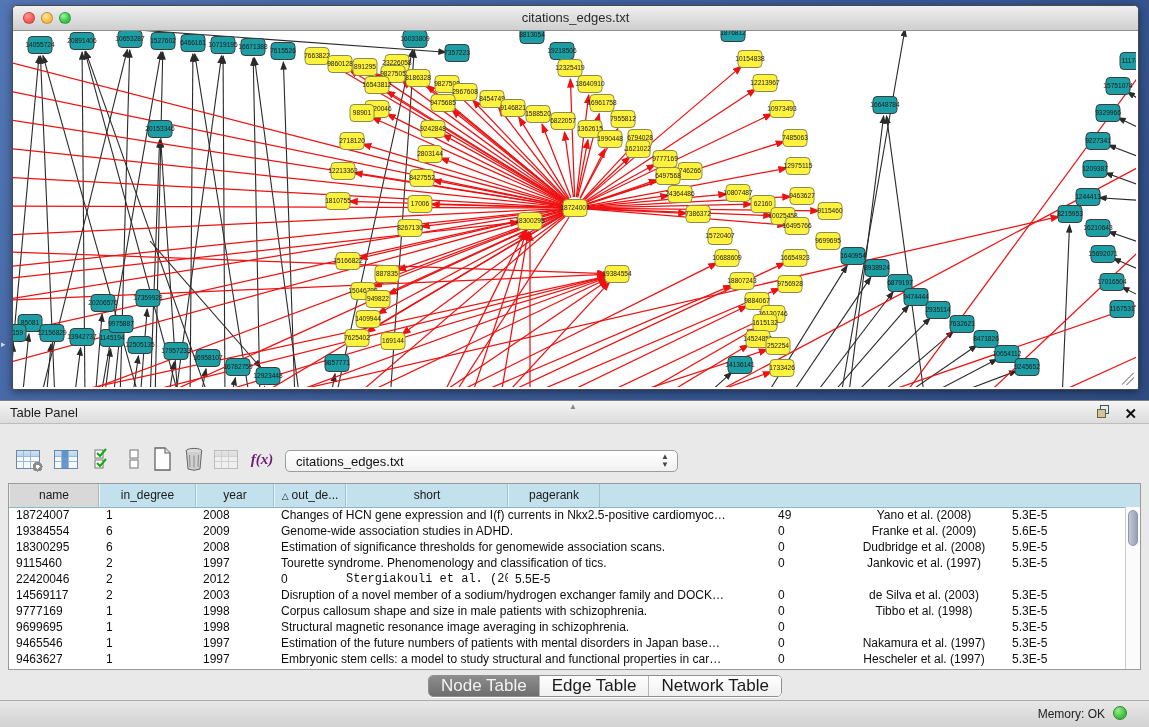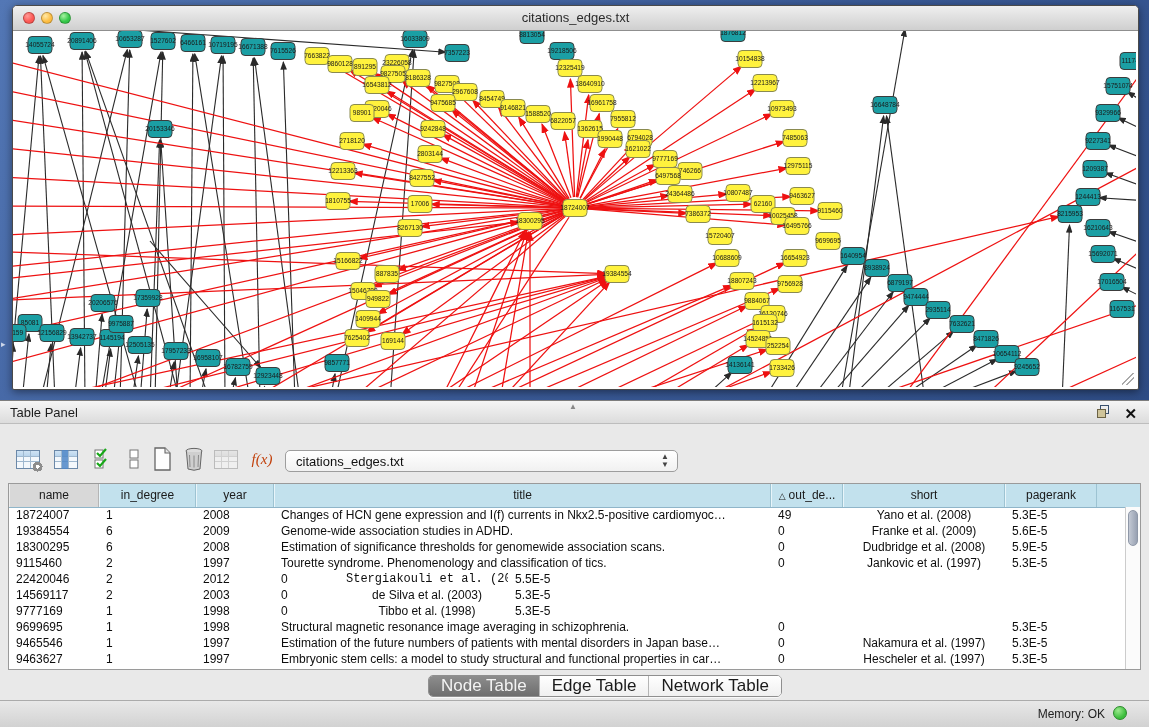--- a/index.html
+++ b/index.html
@@ -25,21 +25,21 @@
   
   .table-panel{position:absolute;left:0;top:400px;width:1149px;height:300px;background:#e9e9e9;}
   .panel-titlebar{position:relative;height:22px;background:linear-gradient(#f5f5f5,#dcdcdc);
     border-top:1px solid #7d7d7d;border-bottom:1px solid #bdbdbd;}
   .panel-title{position:absolute;left:10px;top:4px;font-size:13px;color:#1c1c1c;}
   .splitter-grip{position:absolute;left:569px;top:1px;font-size:8px;color:#888;}
   .pt-icons{position:absolute;right:12px;top:3px;display:flex;gap:14px;align-items:center;}
   .close-x{font-size:15px;font-weight:bold;color:#111;line-height:15px;cursor:default;}
   .toolbar{position:absolute;left:0;top:23px;width:1149px;height:54px;}
   .tb-icon{position:absolute;top:22px;width:28px;height:28px;display:flex;align-items:center;justify-content:center;}
-  .fx{font-family:"Liberation Serif",serif;font-style:italic;font-weight:normal;font-size:15px;color:#c2410c;}
+  .fx{font-family:"Liberation Serif",serif;font-style:italic;font-weight:bold;font-size:15px;color:#701a75;}
   .tb-combo{position:absolute;left:285px;top:27px;width:393px;height:22px;background:linear-gradient(#ffffff,#f1f1f1);
     border:1px solid #9d9d9d;border-radius:5px;font-size:13px;color:#111;line-height:22px;padding-left:10px;box-sizing:border-box;}
   .combo-steppers{position:absolute;right:8px;top:2px;display:flex;flex-direction:column;line-height:8px;font-size:8px;color:#444;}
   .table-box{position:absolute;left:8px;top:83px;width:1133px;height:187px;background:#fff;border:1px solid #9a9a9a;box-sizing:border-box;}
   .thead{display:flex;height:23px;border-bottom:1px solid #8fb5c9;background:#c2e1ed;}
   .th{box-sizing:border-box;border-right:1px solid #9dc3d2;border-left:1px solid #e8f5fa;
      font-size:12px;color:#1a1a1a;text-align:center;line-height:22px;overflow:hidden;white-space:nowrap;background:#c2e1ed;}
   .th.gray{background:#d8d8d8;border-right:1px solid #b5b5b5;border-left:1px solid #eee;}
   .sort-tri{font-size:9px;margin-right:3px;color:#222;}
   .tbody{position:absolute;left:0;top:23px;right:15px;bottom:0;overflow:hidden;}
@@ -808,21 +808,20 @@
             <span>▼</span>
           </span>
       </div>
     </div>
 
     <div class="table-box">
       <div class="thead" id="thead">
           <div class="th gray" style="width: 90px;">name</div>
           <div class="th" style="width: 97px;">in_degree</div>
           <div class="th" style="width: 78px;">year</div>
-          <div class="th" style="width: 497px;">title</div>
           <div class="th" style="width: 72px;"><span class="sort-tri">△</span>out_de...</div>
           <div class="th" style="width: 162px;">short</div>
           <div class="th" style="width: 92px;">pagerank</div>
         </div>
       <div class="tbody" id="tbody">
           <div class="tr">
             <div class="td" style="width: 90px;">18724007</div>
             <div class="td" style="width: 97px;">1</div>
             <div class="td" style="width: 78px;">2008</div>
             <div class="td" style="width: 497px;">Changes of HCN gene expression and I(f) currents in Nkx2.5-positive cardiomyoc…</div>
@@ -862,28 +861,30 @@
             <div class="td" style="width: 97px;">2</div>
             <div class="td" style="width: 78px;">2012</div>
             <div class="td" style="width: 72px;">0</div>
             <div class="td center" style="width: 162px; font-family: Liberation Mono, monospace;">Stergiakouli et al. (2012)</div>
             <div class="td" style="width: 92px;">5.5E-5</div>
           </div>
           <div class="tr">
             <div class="td" style="width: 90px;">14569117</div>
             <div class="td" style="width: 97px;">2</div>
             <div class="td" style="width: 78px;">2003</div>
+            <div class="td" style="width: 497px;">Disruption of a novel member of a sodium/hydrogen exchanger family and DOCK…</div>
             <div class="td" style="width: 72px;">0</div>
             <div class="td center" style="width: 162px;">de Silva et al. (2003)</div>
             <div class="td" style="width: 92px;">5.3E-5</div>
           </div>
           <div class="tr">
             <div class="td" style="width: 90px;">9777169</div>
             <div class="td" style="width: 97px;">1</div>
             <div class="td" style="width: 78px;">1998</div>
+            <div class="td" style="width: 497px;">Corpus callosum shape and size in male patients with schizophrenia.</div>
             <div class="td" style="width: 72px;">0</div>
             <div class="td center" style="width: 162px;">Tibbo et al. (1998)</div>
             <div class="td" style="width: 92px;">5.3E-5</div>
           </div>
           <div class="tr">
             <div class="td" style="width: 90px;">9699695</div>
             <div class="td" style="width: 97px;">1</div>
             <div class="td" style="width: 78px;">1998</div>
             <div class="td" style="width: 497px;">Structural magnetic resonance image averaging in schizophrenia.</div>
             <div class="td" style="width: 72px;">0</div>

